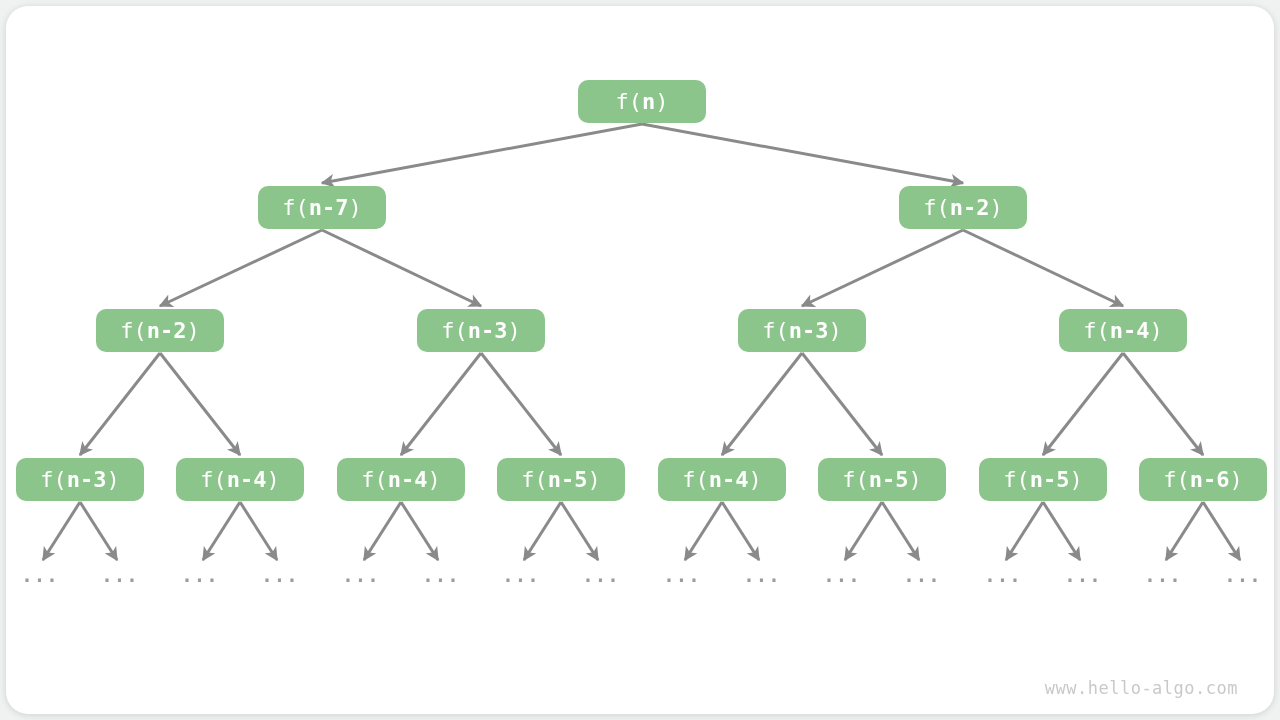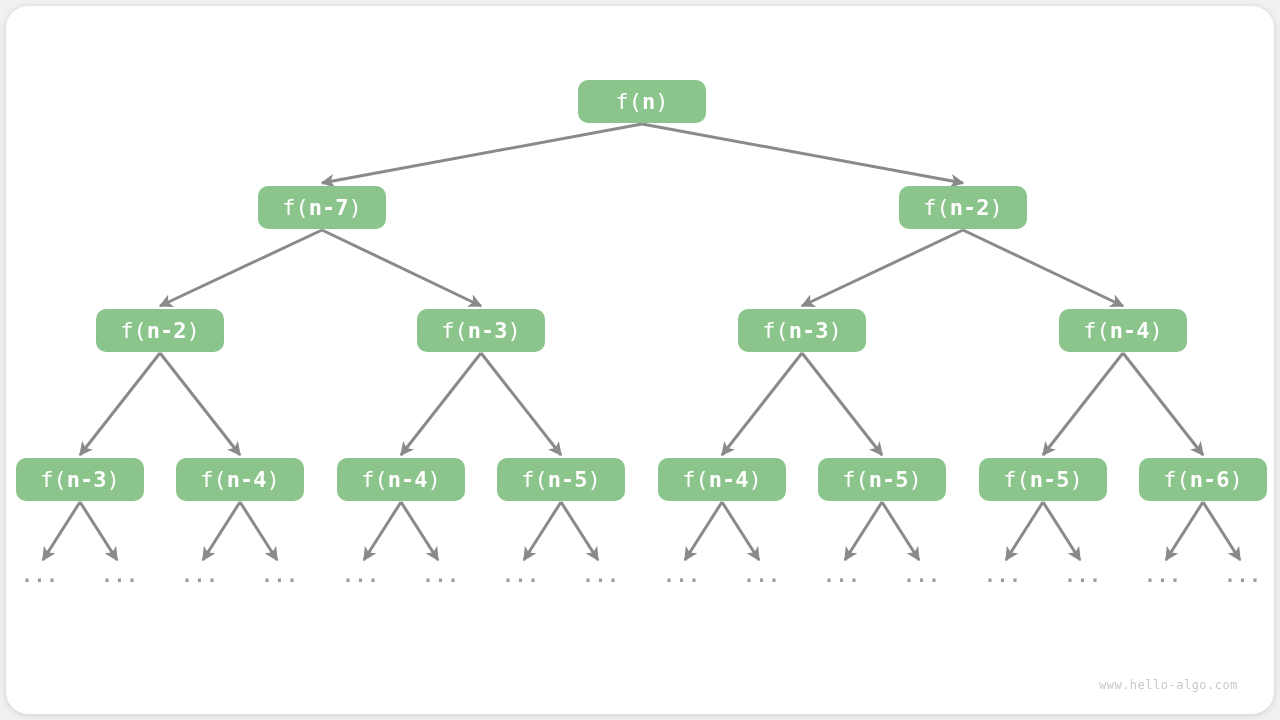--- a/index.html
+++ b/index.html
@@ -61,21 +61,21 @@
     color:var(--dots);
     font-size:19px;
     font-weight:700;
     letter-spacing:1px;
   }
   .watermark{
     position:absolute;
     top:678px;
     right:42px;
     color:var(--watermark);
-    font-size:12px;
+    font-size:17px;
     letter-spacing:0.5px;
   }
 </style>
 </head>
 <body>
 
 <div class="card"></div>
 
 <div class="stage">
 

